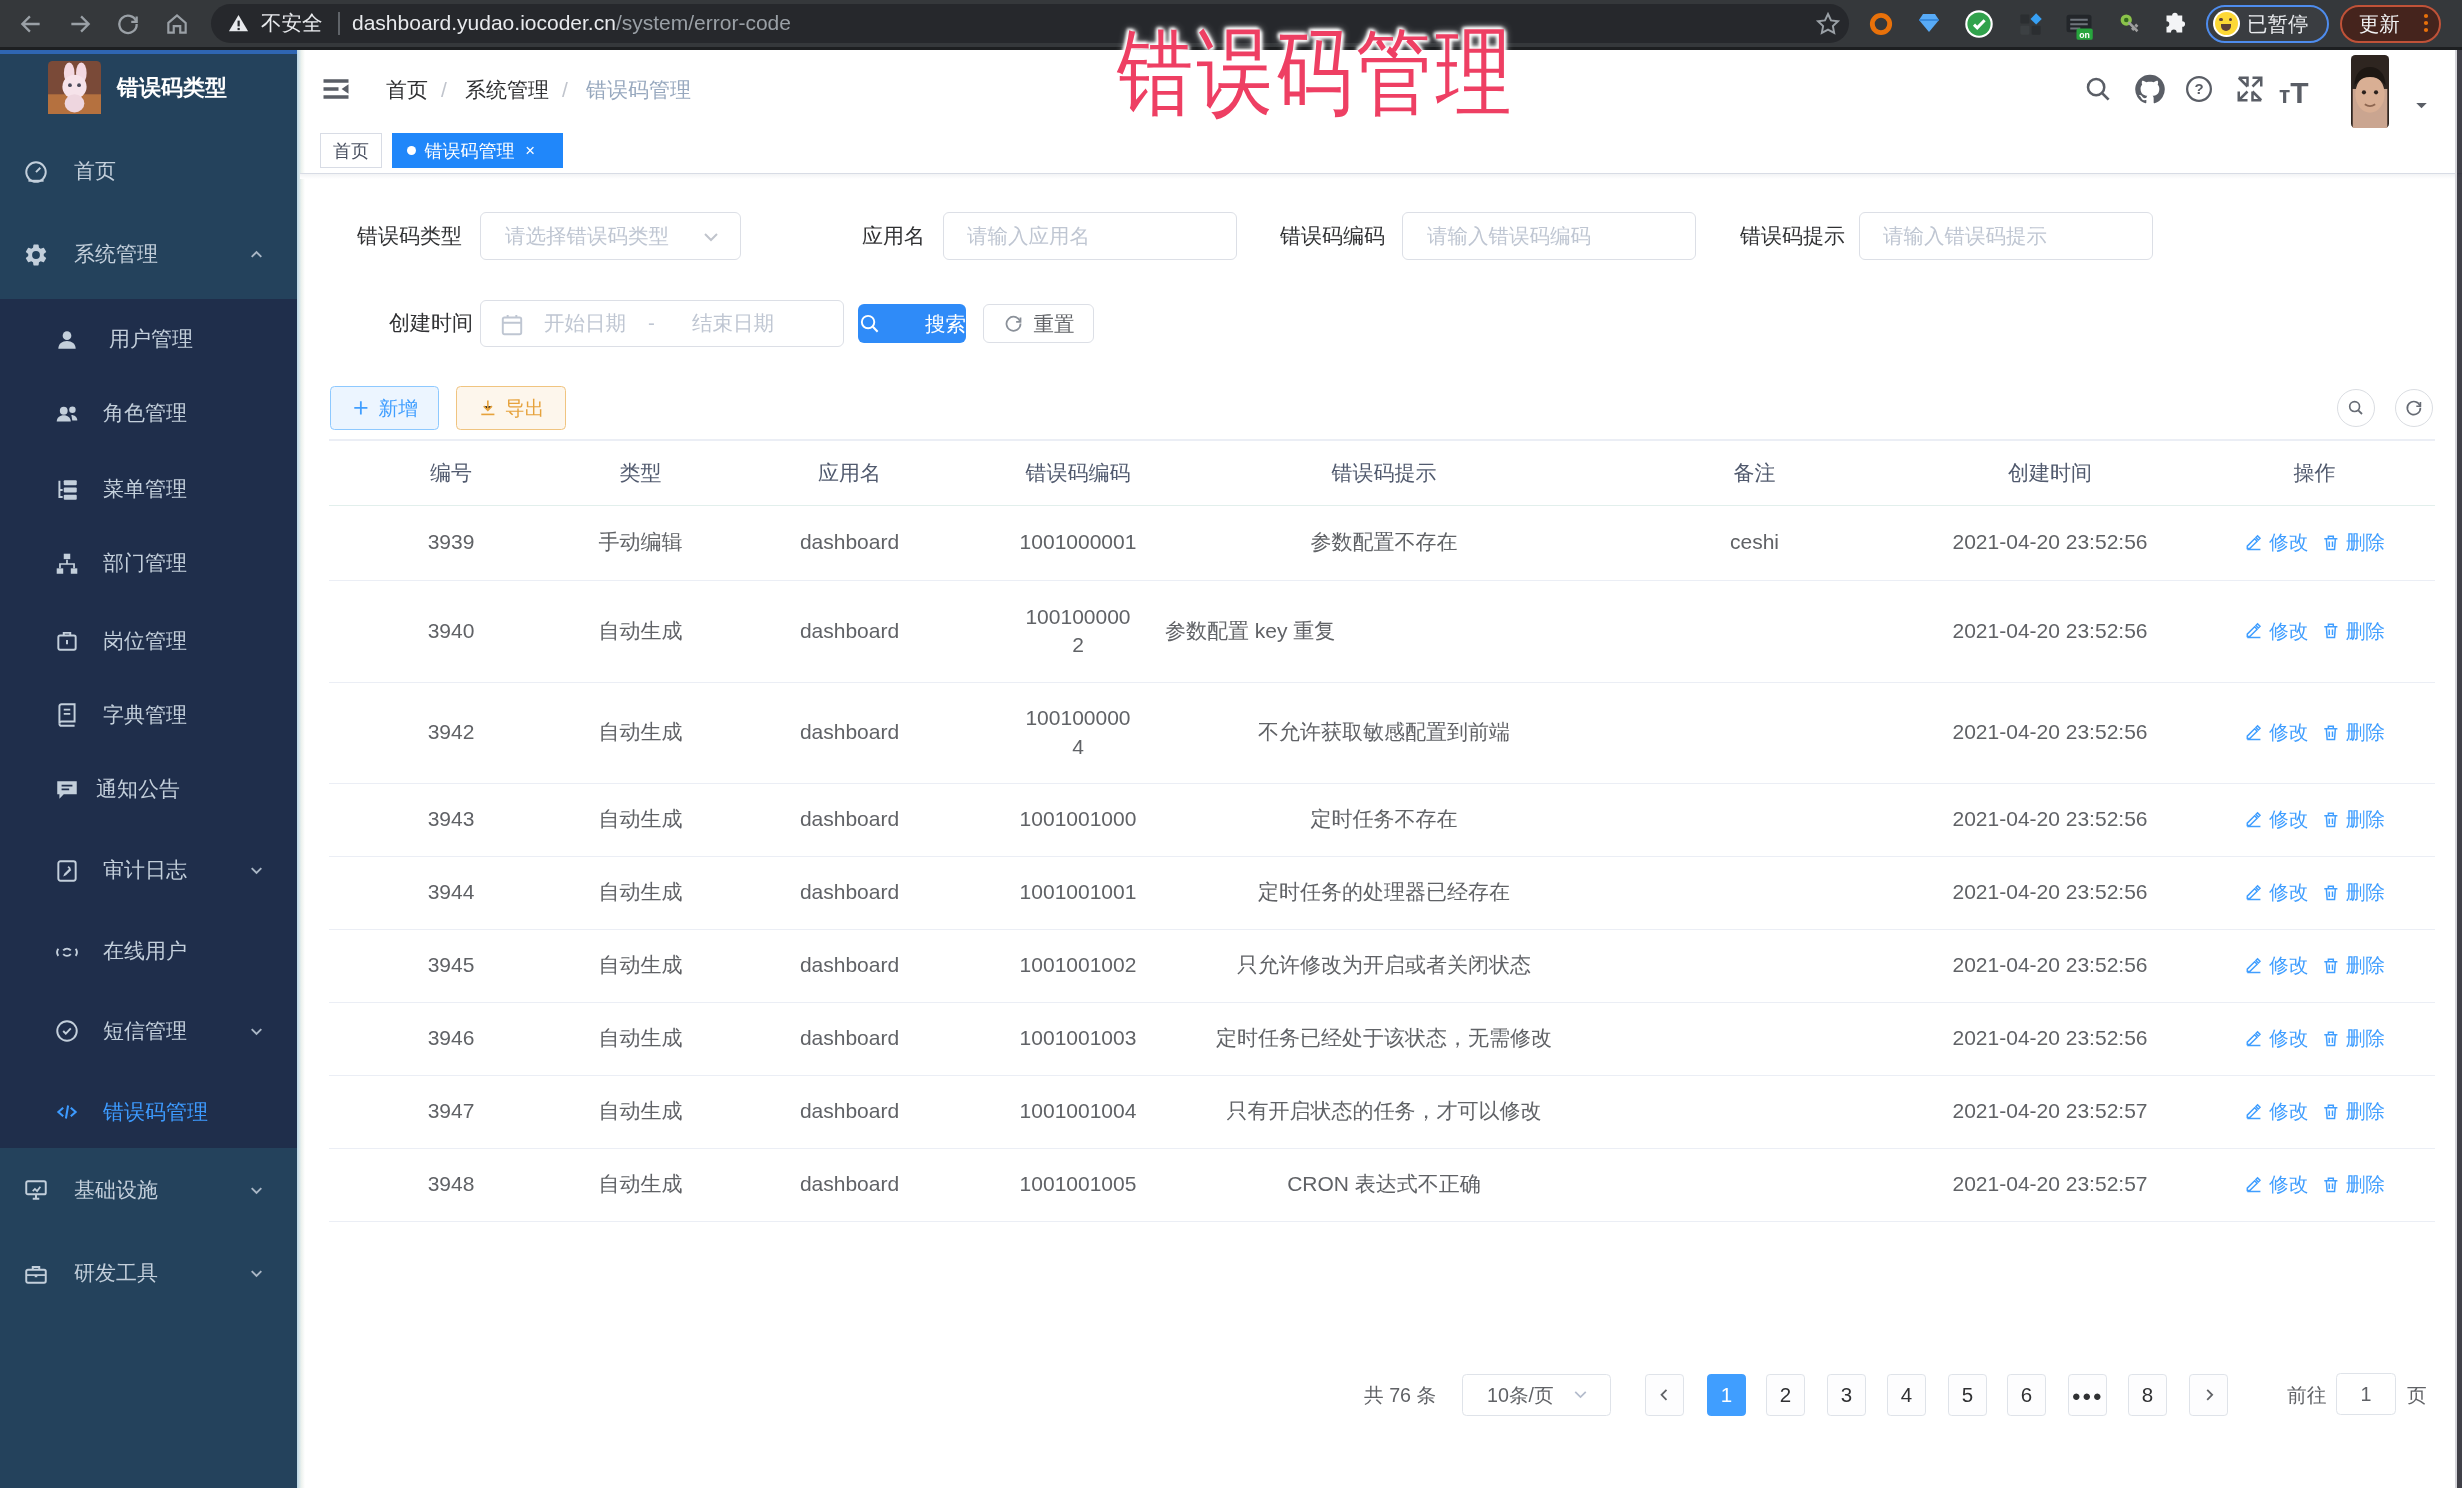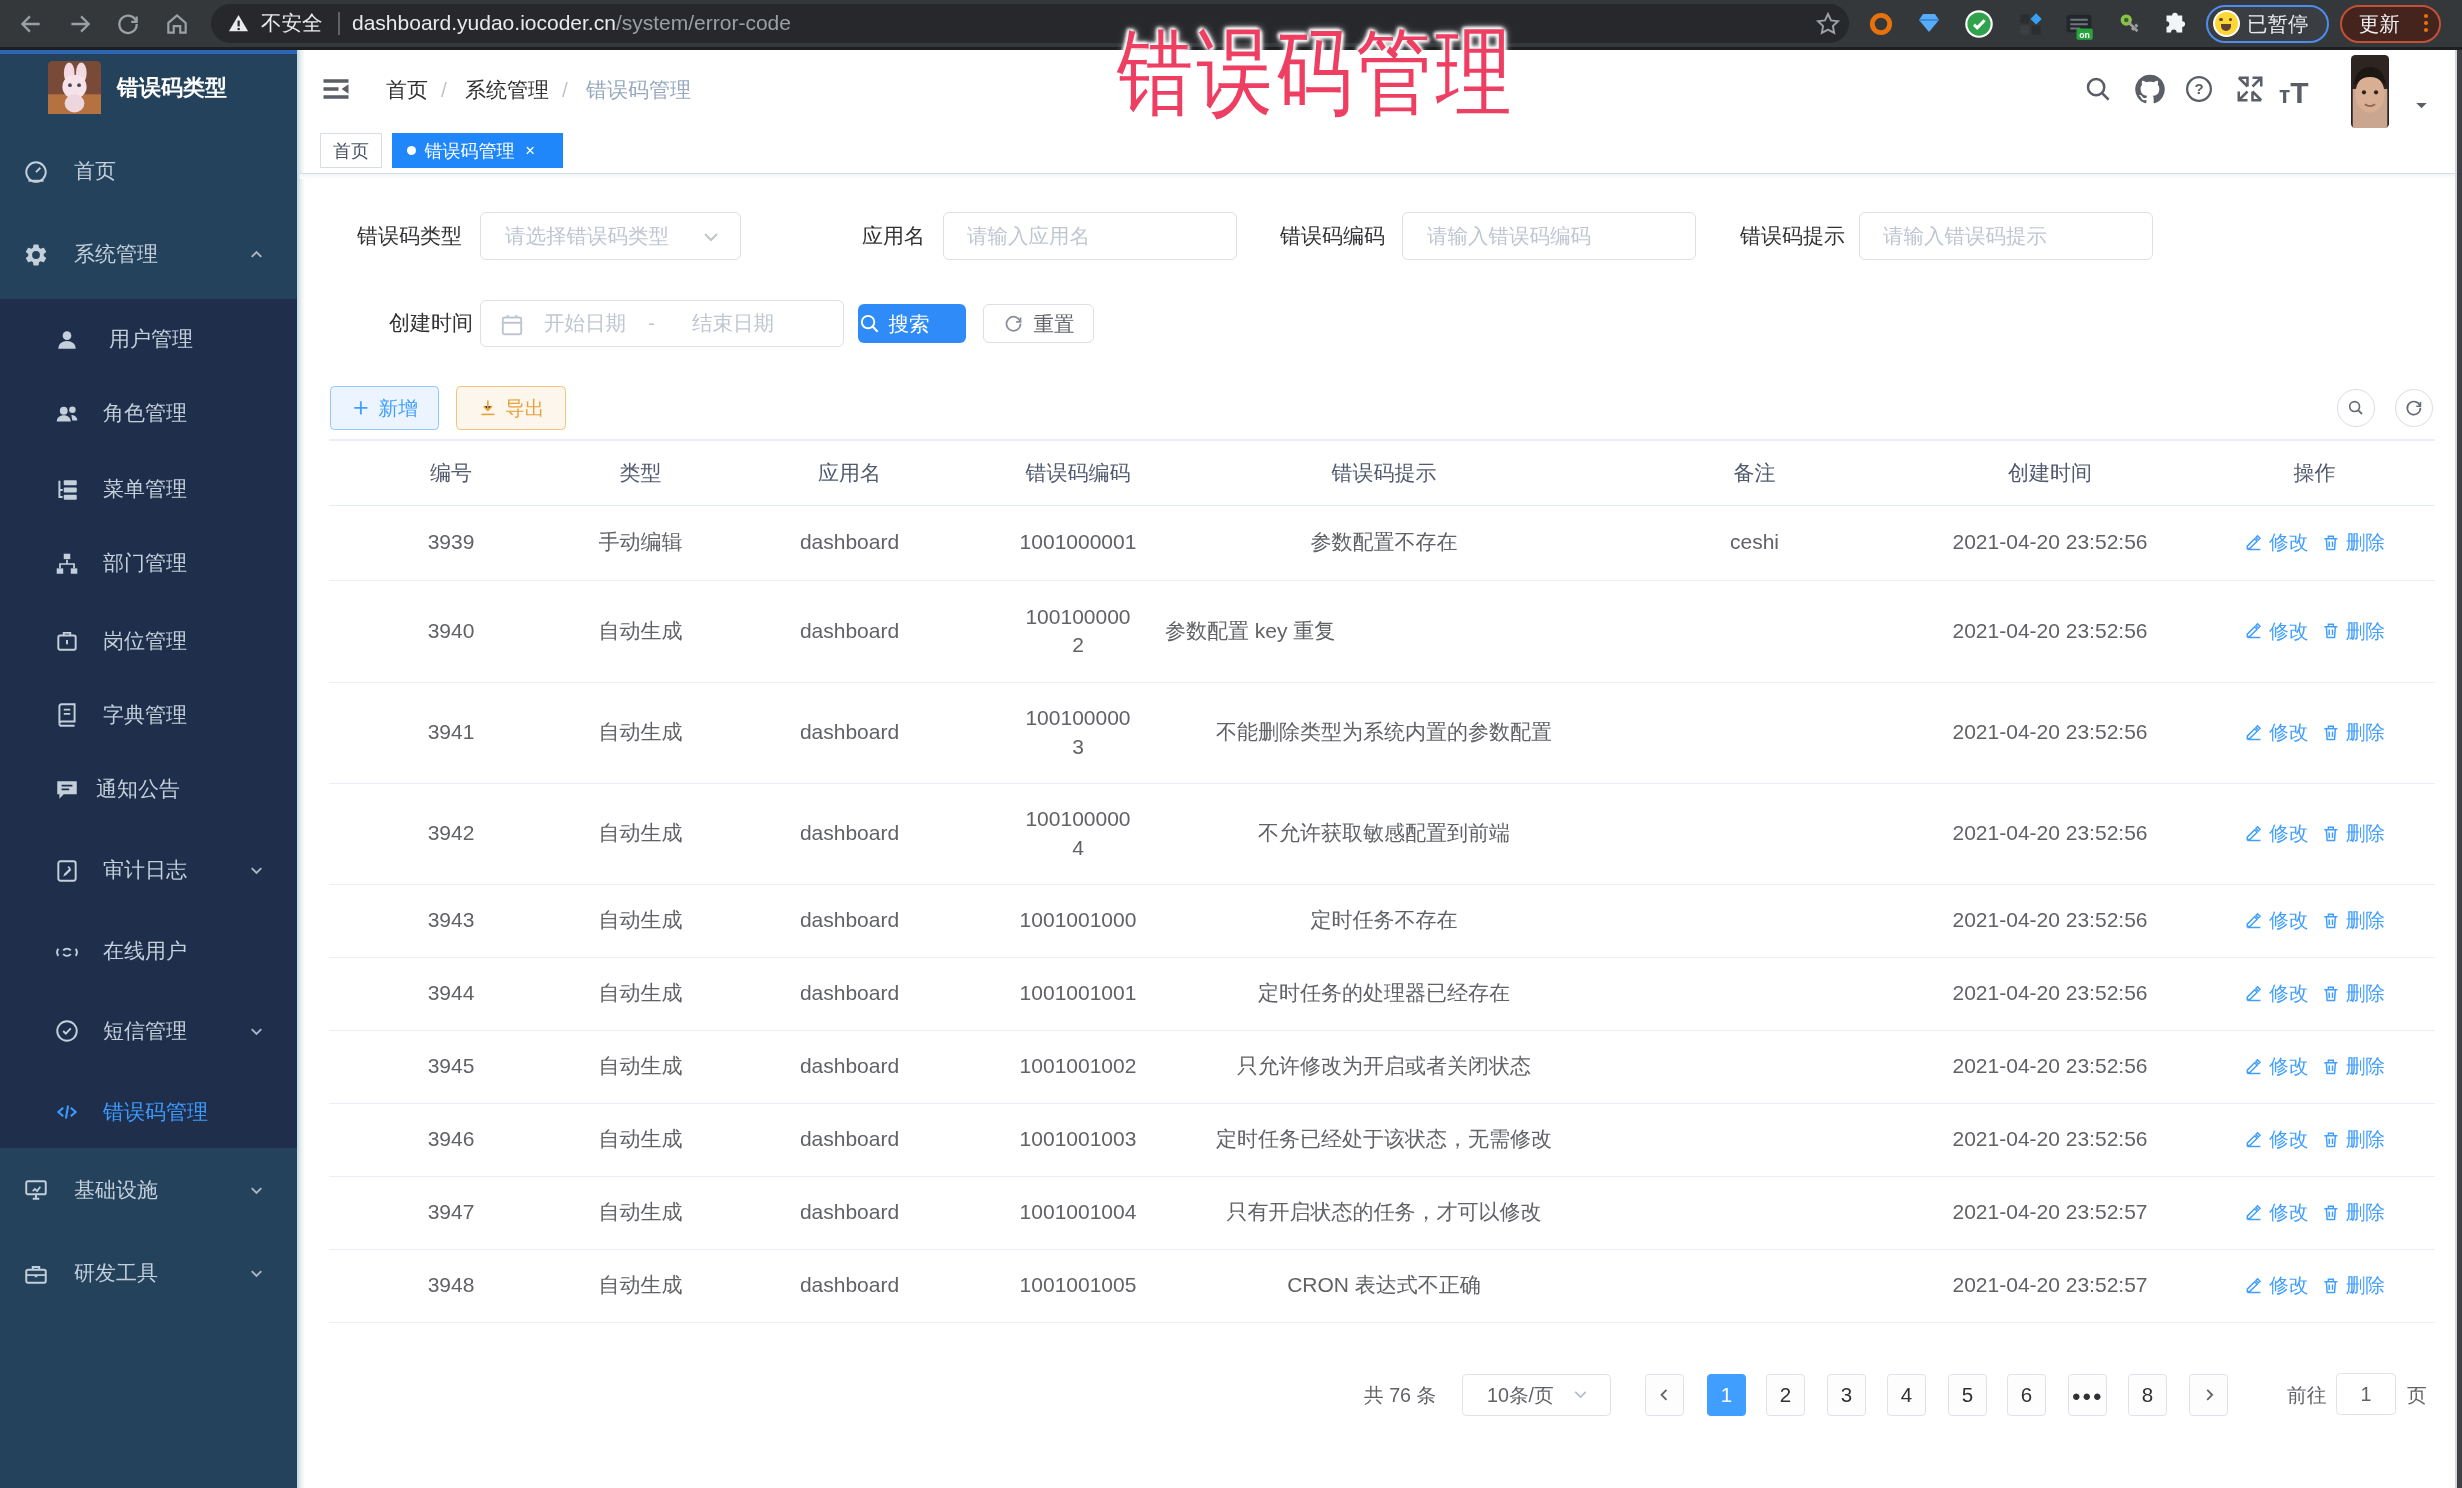--- a/index.html
+++ b/index.html
@@ -273,21 +273,21 @@
 <div class="a flex" style="left:1883px;top:215px;height:42px;font-size:20.5px;color:#bfc6d2">请输入错误码提示</div>
 <div class="a" style="left:246px;top:302px;width:227px;height:42px;display:flex;align-items:center;justify-content:flex-end;font-size:21px;font-weight:500;color:#303133">创建时间</div>
 <div class="a" style="left:480px;top:300px;width:364px;height:47px;border:1.5px solid #dcdfe6;border-radius:6px;background:#fff;"></div>
 <svg class="a" style="left:499px;top:312px" width="26" height="26" viewBox="0 0 24 24" fill="none">
       <rect x="3.5" y="5" width="17" height="15.5" rx="1.5" stroke="#bfc6d2" stroke-width="1.8"></rect>
       <path d="M3.5 10h17M8 5V2.8M16 5V2.8" stroke="#bfc6d2" stroke-width="1.8"></path>
     </svg>
 <div class="a flex" style="left:544px;top:302px;height:42px;font-size:20.5px;color:#bfc6d2">开始日期</div>
 <div class="a flex" style="left:648px;top:302px;height:42px;font-size:20.5px;color:#bfc6d2">-</div>
 <div class="a flex" style="left:692px;top:302px;height:42px;font-size:20.5px;color:#bfc6d2">结束日期</div>
-<div class="a flex" style="left:858px;top:304px;width:108px;height:39px;border-radius:6px;background:#2f8bf8;justify-content:flex-start">
+<div class="a flex" style="left:858px;top:304px;width:108px;height:39px;border-radius:6px;background:#2f8bf8;justify-content:space-between">
       <svg width="23" height="23" viewBox="0 0 24 24" fill="none">
         <circle cx="10.5" cy="10.5" r="6.5" stroke="#fff" stroke-width="2"></circle>
         <path d="M15.5 15.5l5 5" stroke="#fff" stroke-width="2.2"></path>
       </svg>
       <span style="font-size:20.5px;color:#fff;margin-left:7.6px">搜索</span>
     </div>
 <div class="a flex" style="left:983px;top:304px;width:111px;height:39px;border-radius:6px;background:#fff;border:1.5px solid #dcdfe6;justify-content:center">
       <svg width="21" height="21" viewBox="0 0 24 24" fill="none">
         <path d="M20 5v5h-5" stroke="#8a9099" stroke-width="2"></path>
         <path d="M19.5 9.5A8 8 0 1 0 20 12" stroke="#8a9099" stroke-width="2"></path>
@@ -362,34 +362,20 @@
           <td style="text-align:left;border-bottom:1.5px solid #ebeef5;line-height:1.35">参数配置 key 重复</td>
           <td style="text-align:center;border-bottom:1.5px solid #ebeef5;line-height:1.35"></td>
           <td style="text-align:center;border-bottom:1.5px solid #ebeef5;line-height:1.35">2021-04-20 23:52:56</td>
           <td style="text-align:center;border-bottom:1.5px solid #ebeef5;line-height:1.35"><span style="color:#409eff;font-size:19.7px"><svg width="19.7" height="19.7" viewBox="0 0 24 24" style="display:inline-block;vertical-align:-3px">
                 <path d="M4 20h16M4 16l9-9 3 3-9 9H4zM14.5 5.5l2-2 3 3-2 2z" stroke="#409eff" stroke-width="1.8" fill="none"></path>
               </svg> 修改</span><span style="color:#409eff;font-size:19.7px;margin-left:12px"><svg width="19.7" height="19.7" viewBox="0 0 24 24" style="display:inline-block;vertical-align:-3px">
                 <path d="M4 7h16M9 7V4h6v3M6.5 7l1 13h9l1-13M10 10.5V17M14 10.5V17" stroke="#409eff" stroke-width="1.8" fill="none"></path>
               </svg> 删除</span></td>
         </tr>
         <tr style="height:101px">
-          <td style="text-align:center;border-bottom:1.5px solid #ebeef5;line-height:1.35">3941</td>
-          <td style="text-align:center;border-bottom:1.5px solid #ebeef5;line-height:1.35">自动生成</td>
-          <td style="text-align:center;border-bottom:1.5px solid #ebeef5;line-height:1.35">dashboard</td>
-          <td style="text-align:center;border-bottom:1.5px solid #ebeef5;line-height:1.35">100100000<br>3</td>
-          <td style="text-align:center;border-bottom:1.5px solid #ebeef5;line-height:1.35">不能删除类型为系统内置的参数配置</td>
-          <td style="text-align:center;border-bottom:1.5px solid #ebeef5;line-height:1.35"></td>
-          <td style="text-align:center;border-bottom:1.5px solid #ebeef5;line-height:1.35">2021-04-20 23:52:56</td>
-          <td style="text-align:center;border-bottom:1.5px solid #ebeef5;line-height:1.35"><span style="color:#409eff;font-size:19.7px"><svg width="19.7" height="19.7" viewBox="0 0 24 24" style="display:inline-block;vertical-align:-3px">
-                <path d="M4 20h16M4 16l9-9 3 3-9 9H4zM14.5 5.5l2-2 3 3-2 2z" stroke="#409eff" stroke-width="1.8" fill="none"></path>
-              </svg> 修改</span><span style="color:#409eff;font-size:19.7px;margin-left:12px"><svg width="19.7" height="19.7" viewBox="0 0 24 24" style="display:inline-block;vertical-align:-3px">
-                <path d="M4 7h16M9 7V4h6v3M6.5 7l1 13h9l1-13M10 10.5V17M14 10.5V17" stroke="#409eff" stroke-width="1.8" fill="none"></path>
-              </svg> 删除</span></td>
-        </tr>
-        <tr style="height:101px">
           <td style="text-align:center;border-bottom:1.5px solid #ebeef5;line-height:1.35">3942</td>
           <td style="text-align:center;border-bottom:1.5px solid #ebeef5;line-height:1.35">自动生成</td>
           <td style="text-align:center;border-bottom:1.5px solid #ebeef5;line-height:1.35">dashboard</td>
           <td style="text-align:center;border-bottom:1.5px solid #ebeef5;line-height:1.35">100100000<br>4</td>
           <td style="text-align:center;border-bottom:1.5px solid #ebeef5;line-height:1.35">不允许获取敏感配置到前端</td>
           <td style="text-align:center;border-bottom:1.5px solid #ebeef5;line-height:1.35"></td>
           <td style="text-align:center;border-bottom:1.5px solid #ebeef5;line-height:1.35">2021-04-20 23:52:56</td>
           <td style="text-align:center;border-bottom:1.5px solid #ebeef5;line-height:1.35"><span style="color:#409eff;font-size:19.7px"><svg width="19.7" height="19.7" viewBox="0 0 24 24" style="display:inline-block;vertical-align:-3px">
                 <path d="M4 20h16M4 16l9-9 3 3-9 9H4zM14.5 5.5l2-2 3 3-2 2z" stroke="#409eff" stroke-width="1.8" fill="none"></path>
               </svg> 修改</span><span style="color:#409eff;font-size:19.7px;margin-left:12px"><svg width="19.7" height="19.7" viewBox="0 0 24 24" style="display:inline-block;vertical-align:-3px">

